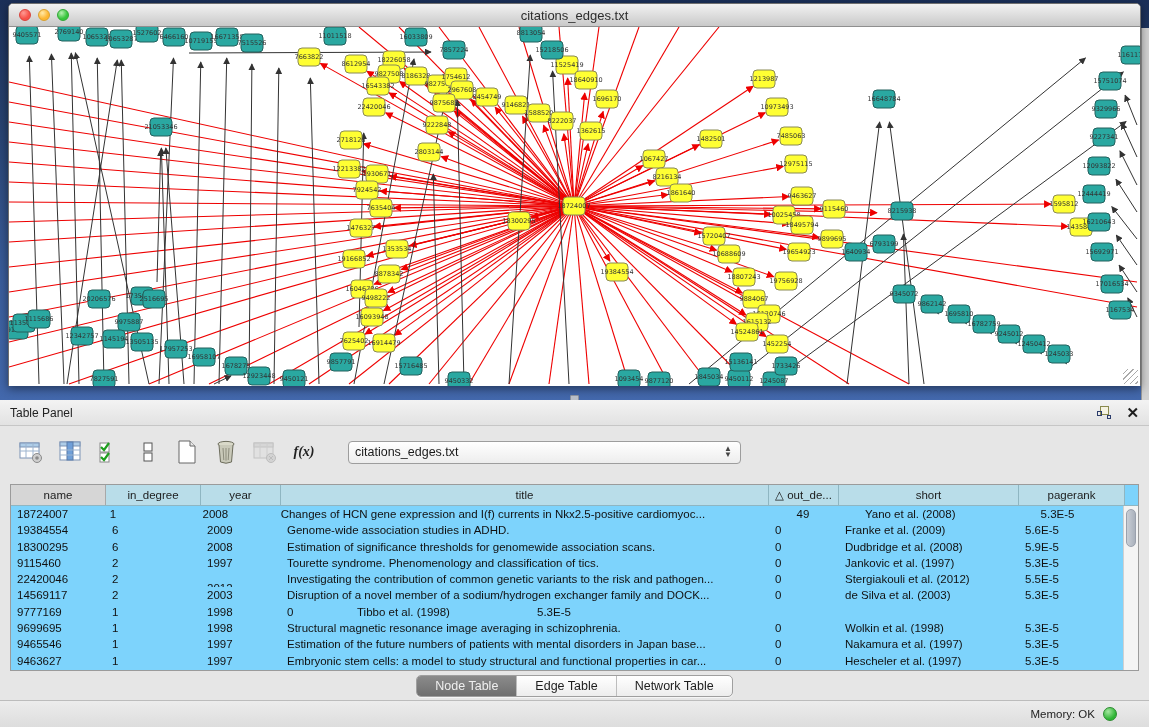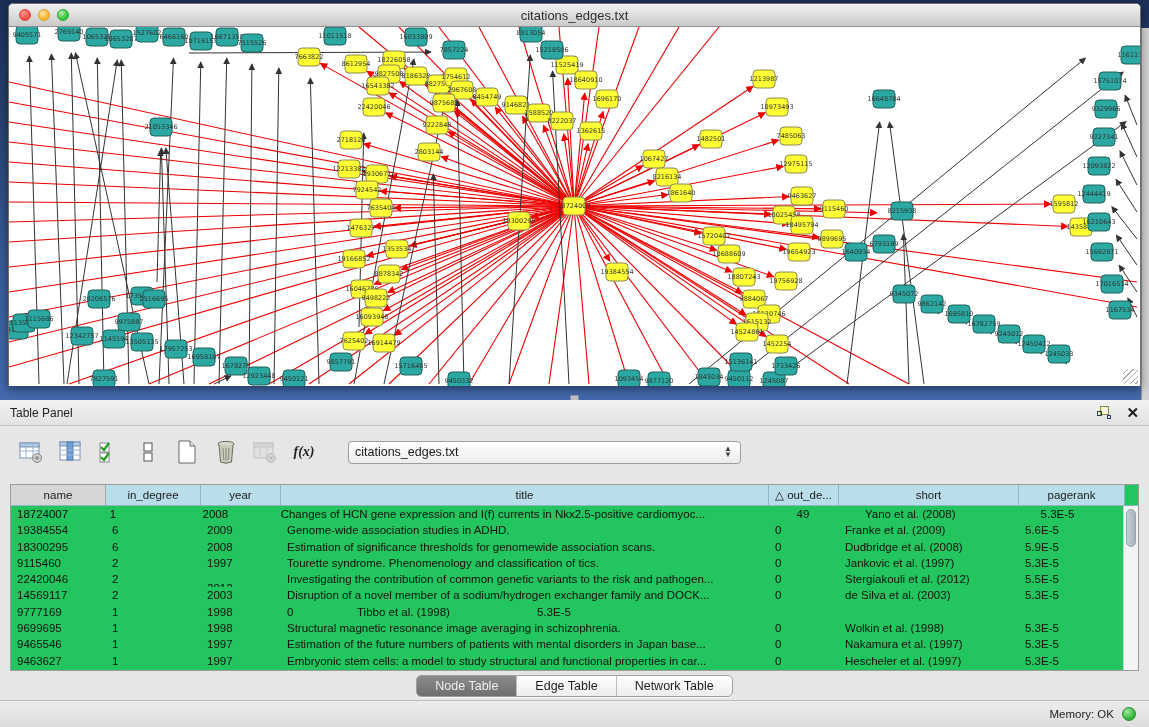--- a/index.html
+++ b/index.html
@@ -73,21 +73,21 @@
   .combo {
     margin-left:18px; width:393px; height:23px; background:linear-gradient(#ffffff,#ededed);
     border:1px solid #9d9d9d; border-radius:4px;
     display:flex; align-items:center; padding:0 6px; position:relative;
   }
   .combo .combo-value { font-size:12.5px; color:#1a1a1a; flex:1; }
   .combo .stepper { display:flex; flex-direction:column; align-items:center; line-height:5px; padding-right:2px; }
   .combo .stepper span { font-size:8px; color:#444; height:6px; }
   .data-table {
     position:absolute; left:10px; top:84px; width:1129px; height:187px;
-    background:#22c55e; border:1px solid #9b9b9b;
+    background:#7dd3fc; border:1px solid #9b9b9b;
   }
   .thead { display:flex; height:21px; border-bottom:1px solid #8fb6c2; }
   .th {
     background:#b9dde9; border-right:1px solid #8fb6c2;
     font-size:11.5px; color:#1c1c1c; text-align:center; line-height:20px;
     overflow:hidden; white-space:nowrap;
   }
   .th.first { background:#d6d6d6; border-right:1px solid #a8a8a8; }
   .tbody { position:relative; }
   .tr { display:flex; height:16.3px; }
@@ -110,21 +110,21 @@
   .segmented { display:flex; border:1px solid #9f9f9f; border-radius:5px; overflow:hidden;
     background:linear-gradient(#ffffff,#ededed); box-shadow:0 1px 1px rgba(255,255,255,.7); }
   .seg {
     padding:3px 18px; font-size:12.5px; color:#1d1d1d; border-right:1px solid #bdbdbd;
   }
   .seg:last-child { border-right:none; }
   .seg.active { background:linear-gradient(#8b8b8b,#6f6f6f); color:#efefef; }
   .statusbar {
     position:absolute; left:0; top:300px; width:1149px; height:27px;
     background:linear-gradient(#ececec,#dddddd); border-top:1px solid #bcbcbc;
-    display:flex; align-items:center; justify-content:flex-end; padding-right:13px; gap:8px;
+    display:flex; align-items:center; justify-content:flex-end; padding-right:32px; gap:8px;
   }
   .statusbar .mem-label { font-size:11.5px; color:#222; }
   .mem-dot { width:14px; height:14px; border-radius:50%;
     background:radial-gradient(circle at 35% 30%, #a4e7a0,#2fb535 65%); border:1px solid #2a8c2e; }
 </style>
 </head>
 <body>
 
 <div class="desktop">
   <div class="bg-window-strip"></div>

